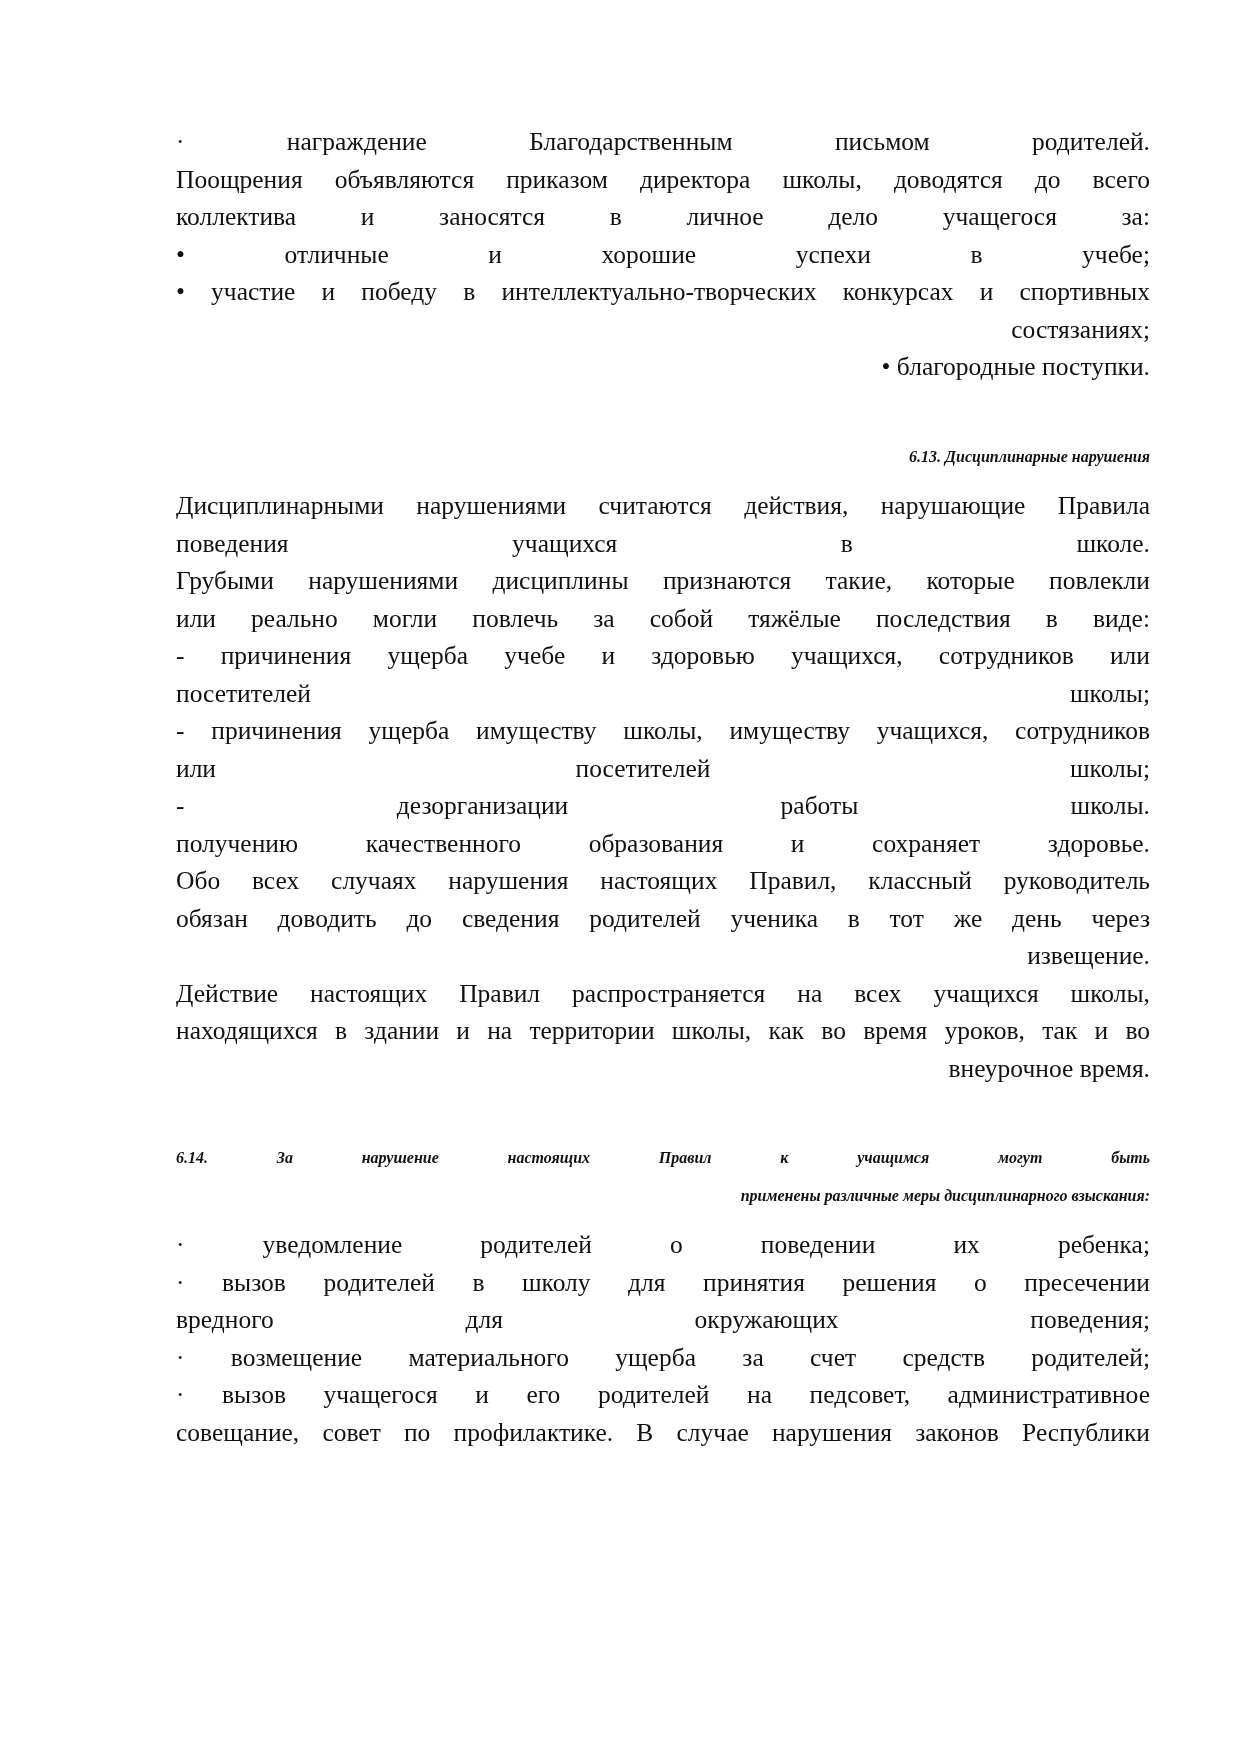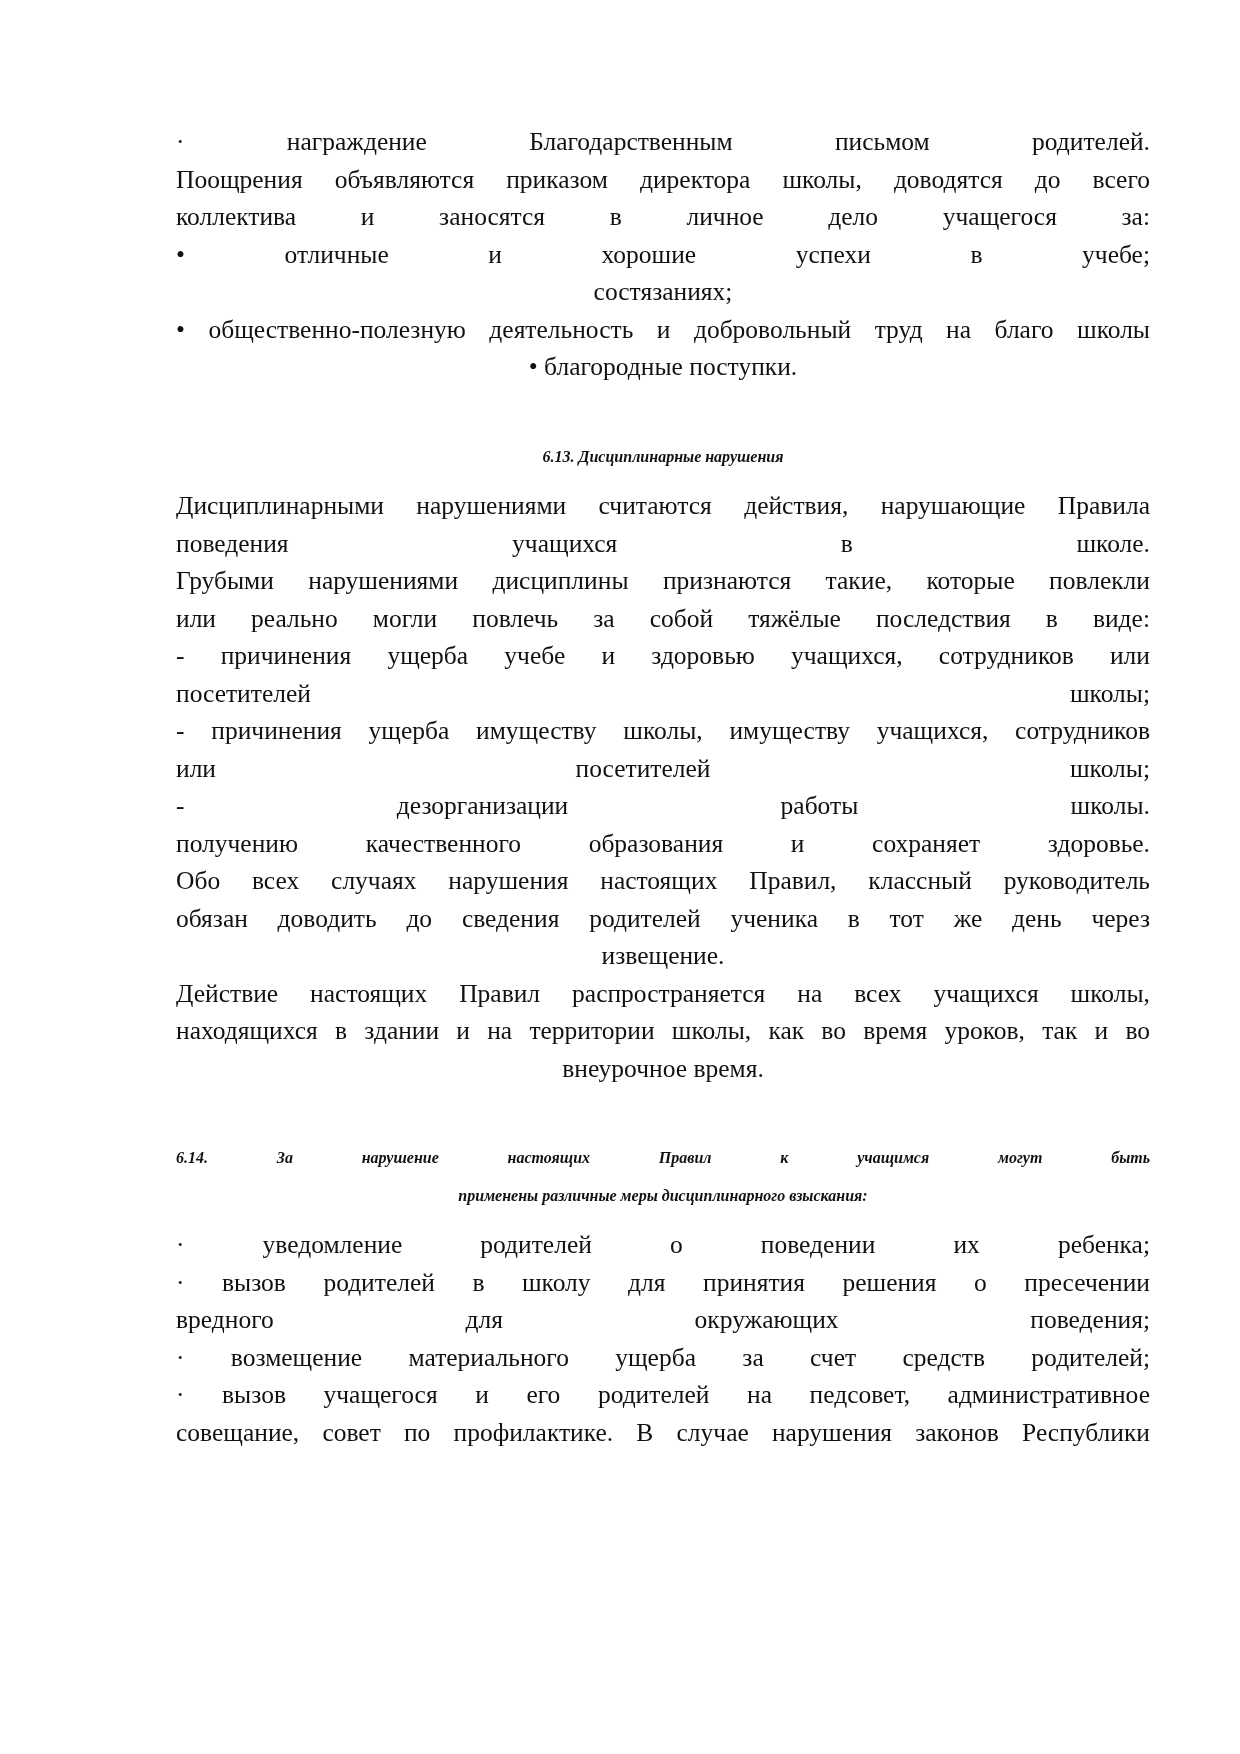--- a/index.html
+++ b/index.html
@@ -2,39 +2,39 @@
 <html><head>
 <meta charset="utf-8">
 <style>
   html, body { margin: 0; padding: 0; background: #ffffff; }
   body { width: 1240px; height: 1754px; position: relative; overflow: hidden; }
   .page {
     position: absolute; left: 0; top: 0; width: 1240px; height: 1506px; background: #fff;
     font-family: "Liberation Serif", "DejaVu Serif", serif; color: #111;
   }
   .content { position: absolute; left: 176px; width: 974px; top: 123px; }
-  .line { font-size: 25.5px; line-height: 37.5px; height: 37.5px; white-space: nowrap; text-align: center; }
+  .line { font-size: 25.5px; line-height: 37.5px; height: 37.5px; white-space: nowrap; text-align: right; }
   .j { text-align: justify; text-align-last: justify; white-space: normal; overflow: hidden; }
   .heading { font-style: italic; font-weight: bold; font-size: 16px; line-height: 37.5px; }
   .gap-section { height: 52px; }
   .gap-h { height: 12px; }
 </style>
 </head>
 <body>
 
 <div class="page">
   <div class="content">
 
     <div>
       <div class="line j">· награждение Благодарственным письмом родителей.</div>
       <div class="line j">Поощрения объявляются приказом директора школы, доводятся до всего</div>
       <div class="line j">коллектива и заносятся в личное дело учащегося за:</div>
       <div class="line j">• отличные и хорошие успехи в учебе;</div>
+      <div class="line j">• участие и победу в интеллектуально-творческих конкурсах и спортивных</div>
       <div class="line">состязаниях;</div>
-      <div class="line j">• общественно-полезную деятельность и добровольный труд на благо школы</div>
       <div class="line">• благородные поступки.</div>
     </div>
 
     <div class="gap-section"></div>
 
     <div class="line heading">6.13. Дисциплинарные нарушения</div>
     <div class="gap-h"></div>
 
     <div>
       <div class="line j">Дисциплинарными нарушениями считаются действия, нарушающие Правила</div>

